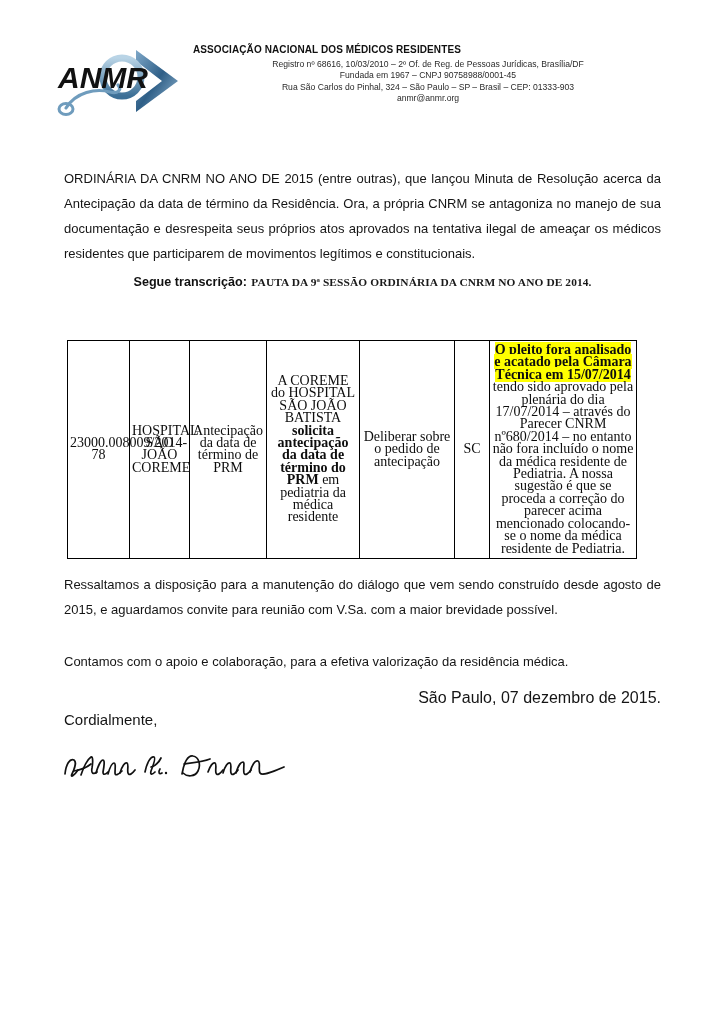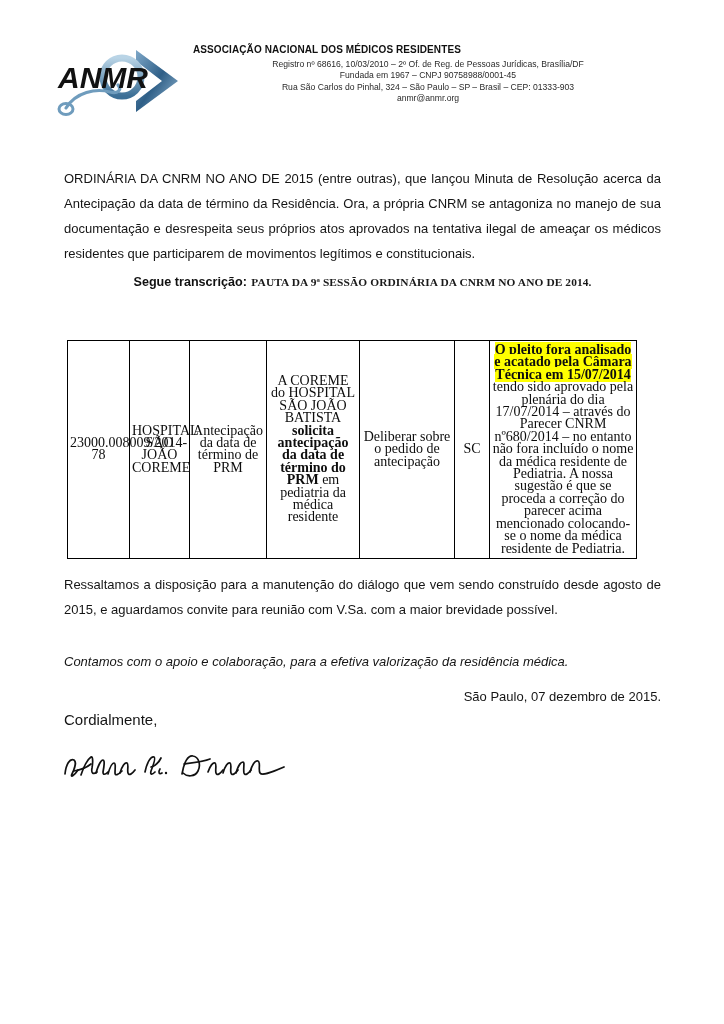--- a/index.html
+++ b/index.html
@@ -137,30 +137,29 @@
   #closing-para-1 {
     left: 64px;
     top: 572px;
     width: 597px;
   }
   #closing-para-2 {
     left: 64px;
     top: 649px;
     width: 597px;
     text-align: left;
-    font-style: italic;
   }
   .date-line {
     position: absolute;
     left: 64px;
     top: 689px;
     width: 597px;
     text-align: right;
     font-family: "Liberation Sans", sans-serif;
-    font-size: 13px;
+    font-size: 16px;
     color: #151515;
   }
   .cordial-line {
     position: absolute;
     left: 64px;
     top: 711px;
     font-family: "Liberation Sans", sans-serif;
     font-size: 15px;
     color: #151515;
   }

